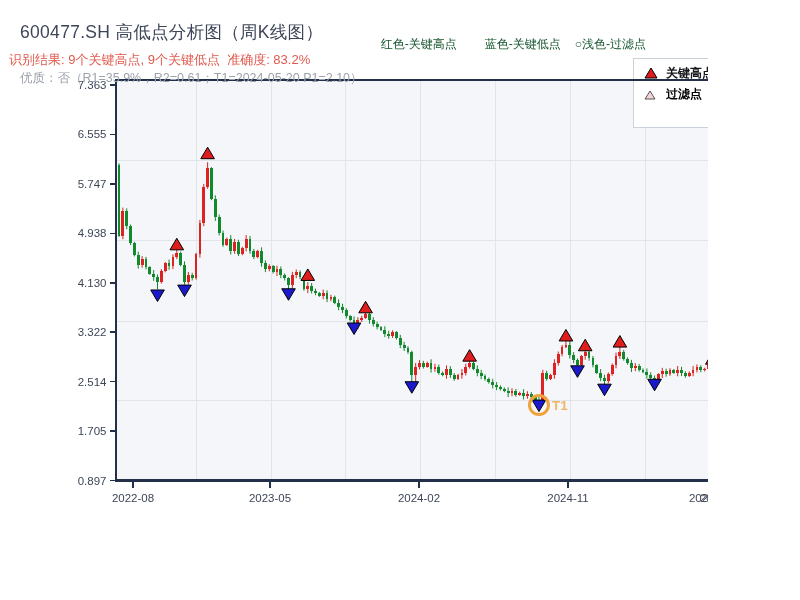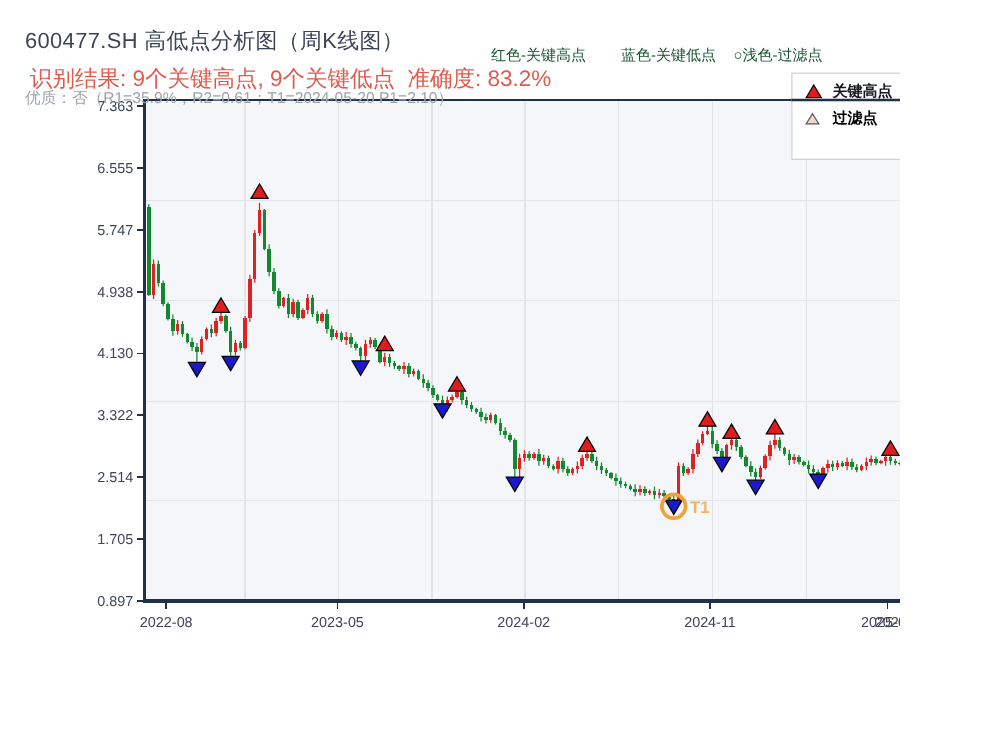--- a/index.html
+++ b/index.html
@@ -1,24 +1,24 @@
 <!DOCTYPE html>
 <html><head>
 <meta charset="utf-8">
 <style>
   html,body{margin:0;padding:0;background:#ffffff;}
   .stage{position:relative;width:708px;height:600px;background:#ffffff;overflow:hidden;
-         font-family:"Liberation Sans","DejaVu Sans",sans-serif;padding-left:12px;}
+         font-family:"Liberation Sans","DejaVu Sans",sans-serif;}
   .title{position:absolute;left:20px;top:20px;font-size:17.5px;color:#3c4557;
          letter-spacing:.3px;white-space:pre;z-index:4;}
   .inline-legend{position:absolute;right:62px;top:22px;font-size:12px;color:#14532d;
          white-space:pre;z-index:4;}
   .inline-legend .gap1{margin-left:28px;}
   .inline-legend .gap2{margin-left:14px;}
-  .result-line{position:absolute;left:24px;top:51px;font-size:18px;color:#e05a4d;
+  .result-line{position:absolute;left:9px;top:51px;font-size:13px;color:#e05a4d;
          white-space:pre;z-index:4;}
   .quality-line{position:absolute;left:20px;top:70px;font-size:12.5px;color:#9ca3ab;
          white-space:pre;z-index:4;}
   #chart{position:absolute;left:0;top:0;z-index:1;}
   .legend-box{position:absolute;left:633px;top:58px;width:106px;height:70px;
          background:#ffffff;border:1px solid #ccd2d9;box-sizing:border-box;z-index:5;
          padding:3px 0 0 10px;}
   .legend-row{display:flex;align-items:center;height:22px;font-size:12px;color:#15181c;font-weight:bold;}
   .legend-row svg{margin-right:8px;flex:0 0 auto;}
   .legend-row.filtered{color:#000000;height:21px;}

